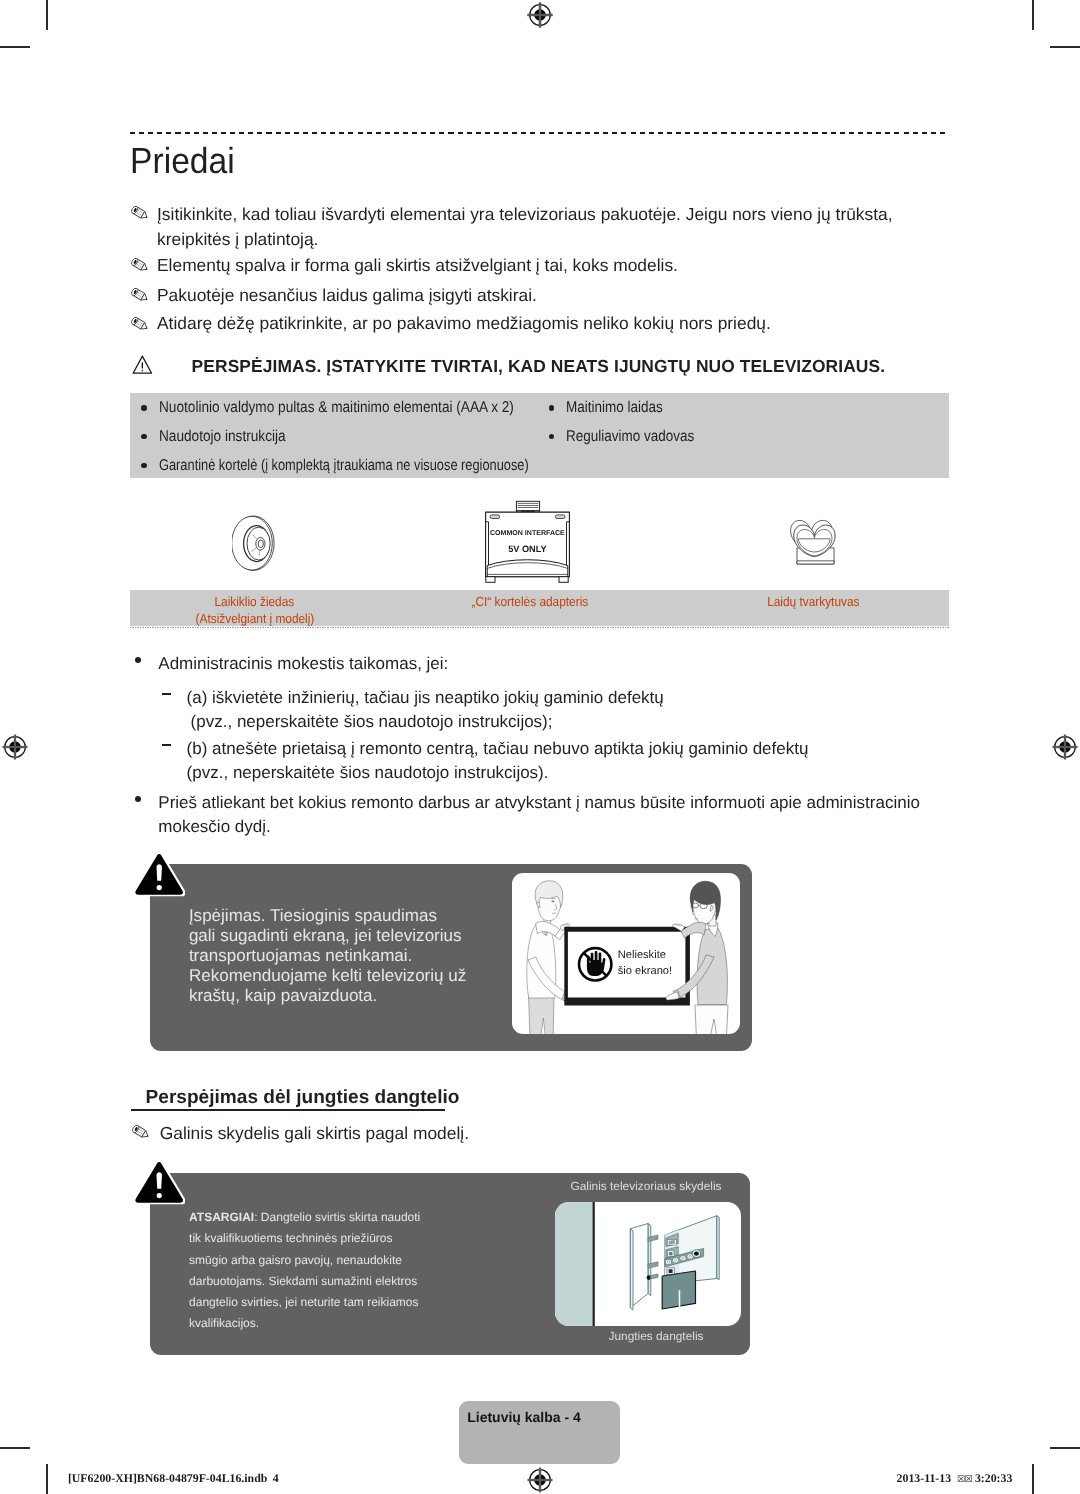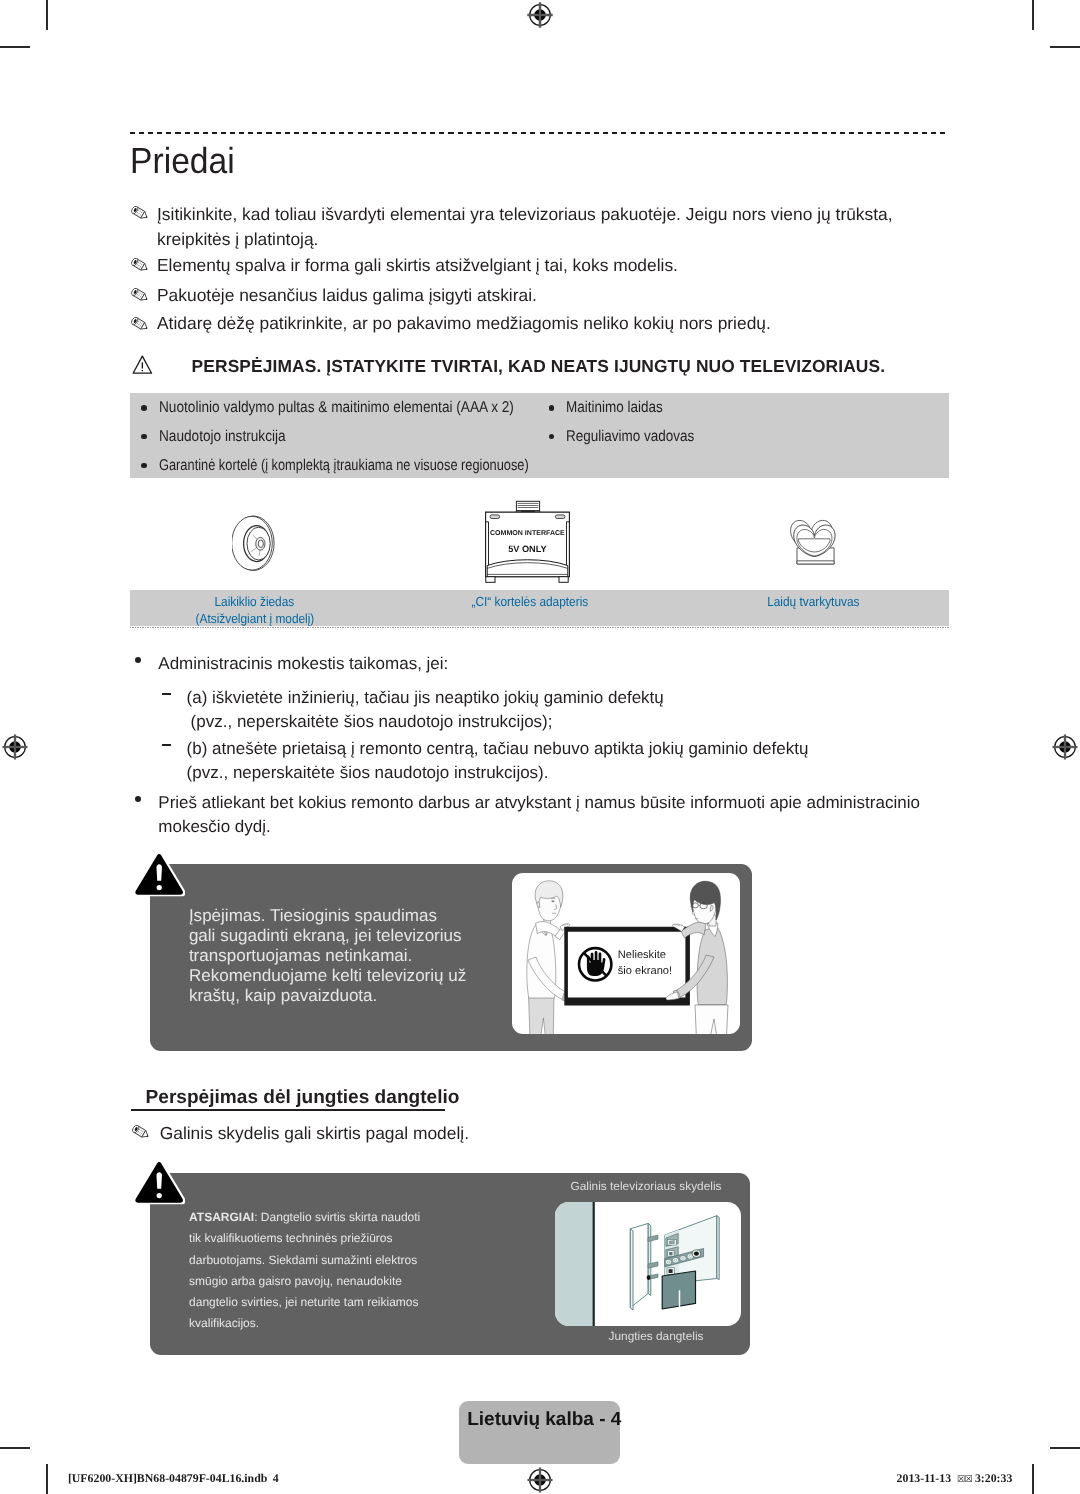--- a/index.html
+++ b/index.html
@@ -24,41 +24,41 @@
 
   .warnline{position:absolute;font-size:17.4px;font-weight:bold;letter-spacing:0.1px;}
 
   
   .greybox{position:absolute;background:#cccccc;}
   .gitem{position:absolute;font-size:15.6px;color:#231f20;white-space:nowrap;
          transform-origin:0 0;}
   .gdot{position:absolute;width:5px;height:5px;border-radius:50%;background:#231f20;}
 
   .capbar{position:absolute;background:#cccccc;}
-  .cap{position:absolute;font-size:13.2px;line-height:16.6px;color:#0369a1;text-align:center;}
+  .cap{position:absolute;font-size:13.2px;line-height:16.6px;color:#c2410c;text-align:center;}
   .cap span{display:inline-block;transform:scaleX(0.9);transform-origin:50% 0;}
   .ci-t1{font-family:"Liberation Sans",sans-serif;font-size:7.05px;font-weight:bold;fill:#1a1a1a;letter-spacing:0px;}
   .ci-t2{font-family:"Liberation Sans",sans-serif;font-size:9.2px;font-weight:bold;fill:#1a1a1a;}
 
   .bul{position:absolute;width:5.2px;height:5.2px;border-radius:50%;background:#231f20;}
   .body{position:absolute;font-size:17px;line-height:24.5px;color:#231f20;}
 
   
   .dark{position:absolute;background:#616161;border-radius:11px;}
   .darktext{position:absolute;color:#e6e6e6;font-size:17.04px;line-height:20.1px;transform:translateZ(0);}
 
   .scr{font-family:"Liberation Sans",sans-serif;font-size:11.1px;fill:#1a1a1a;}
   .h2{position:absolute;font-size:19.08px;font-weight:bold;color:#231f20;}
   .lbl{position:absolute;font-size:11.87px;color:#dedede;text-align:center;white-space:nowrap;transform:translateZ(0);}
   .boxglyph{font-family:"DejaVu Sans",sans-serif;font-size:9.2px;letter-spacing:-0.8px;}
   .h2u{position:absolute;height:1.7px;background:#231f20;}
 
   
   .pagebadge{position:absolute;background:#b3b3b3;border-radius:9px;}
-  .pagebadge-t{position:absolute;font-size:19px;font-weight:bold;color:#151515;transform:translateZ(0);}
+  .pagebadge-t{position:absolute;font-size:14px;font-weight:bold;color:#151515;transform:translateZ(0);}
   .foot{position:absolute;font-family:"Liberation Serif",serif;font-size:11.83px;color:#1a1a1a;white-space:nowrap;font-weight:bold;}
 </style>
 </head>
 <body>
 
 <div class="page">
 
   <div class="crop" style="left:46px;top:0;width:1.8px;height:30px;"></div>
   <div class="crop" style="left:0;top:46px;width:30px;height:1.8px;"></div>
   <div class="crop" style="left:1032px;top:0;width:1.8px;height:30px;"></div>
@@ -415,22 +415,22 @@
   <div class="dark" style="left:150px;top:1172.5px;width:600px;height:182px;"></div>
   <svg class="abs" style="left:131.6px;top:1158.9px;" width="53.6px" height="46.3px" viewBox="-1 -1 51 44">
     <path d="M22.2 1.1 C23.6 -1.1 26.6 -1.1 28.0 1.1 L49.6 37.0 C51.0 39.3 49.4 42.1 46.8 42.1 L3.4 42.1 C0.8 42.1 -0.8 39.3 0.6 37.0 Z" fill="#fff"></path>
     <path d="M23.0 2.9 C23.9 1.4 25.8 1.4 26.7 2.9 L47.2 37.1 C48.1 38.7 47.0 40.6 45.2 40.6 L4.5 40.6 C2.7 40.6 1.6 38.7 2.5 37.1 Z" fill="#000"></path>
     <path d="M24.9 11.6 C26.4 11.6 27.6 12.9 27.5 14.4 L26.8 27.2 L23.0 27.2 L22.3 14.4 C22.2 12.9 23.4 11.6 24.9 11.6 Z" fill="#fff"></path>
     <circle cx="24.9" cy="33.8" r="2.5" fill="#fff"></circle>
   </svg>
   <div class="darktext" style="left:189.1px;top:1207.4px;font-size:12px;line-height:21.1px;">
     <div><b>ATSARGIAI</b><span>: Dangtelio svirtis skirta naudoti</span></div>
     <div>tik kvalifikuotiems techninės priežiūros</div>
+    <div>smūgio arba gaisro pavojų, nenaudokite</div>
     <div>darbuotojams. Siekdami sumažinti elektros</div>
-    <div>smūgio arba gaisro pavojų, nenaudokite</div>
     <div>dangtelio svirties, jei neturite tam reikiamos</div>
     <div>kvalifikacijos.</div>
   </div>
 
   <div class="lbl" style="left:561px;top:1179.3px;width:170px;">Galinis televizoriaus skydelis</div>
   <div class="lbl" style="left:571px;top:1328.5px;width:170px;">Jungties dangtelis</div>
   <svg class="abs" style="left:554.9px;top:1202.2px;" width="186" height="124" viewBox="0 0 186 124">
     <defs>
         <clipPath id="rpclip">
           <rect x="0" y="0" width="186" height="124" rx="14" ry="14"></rect>

